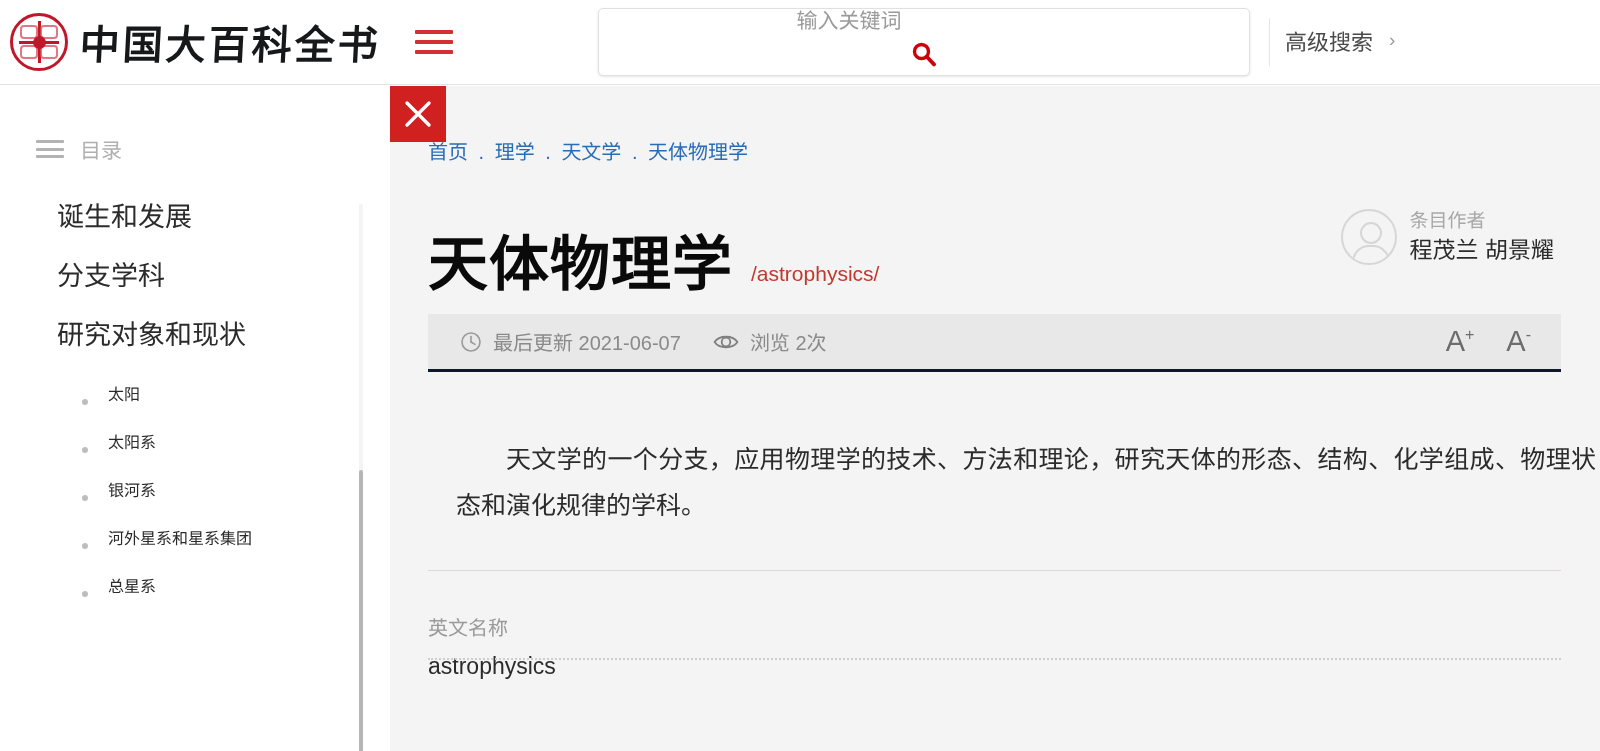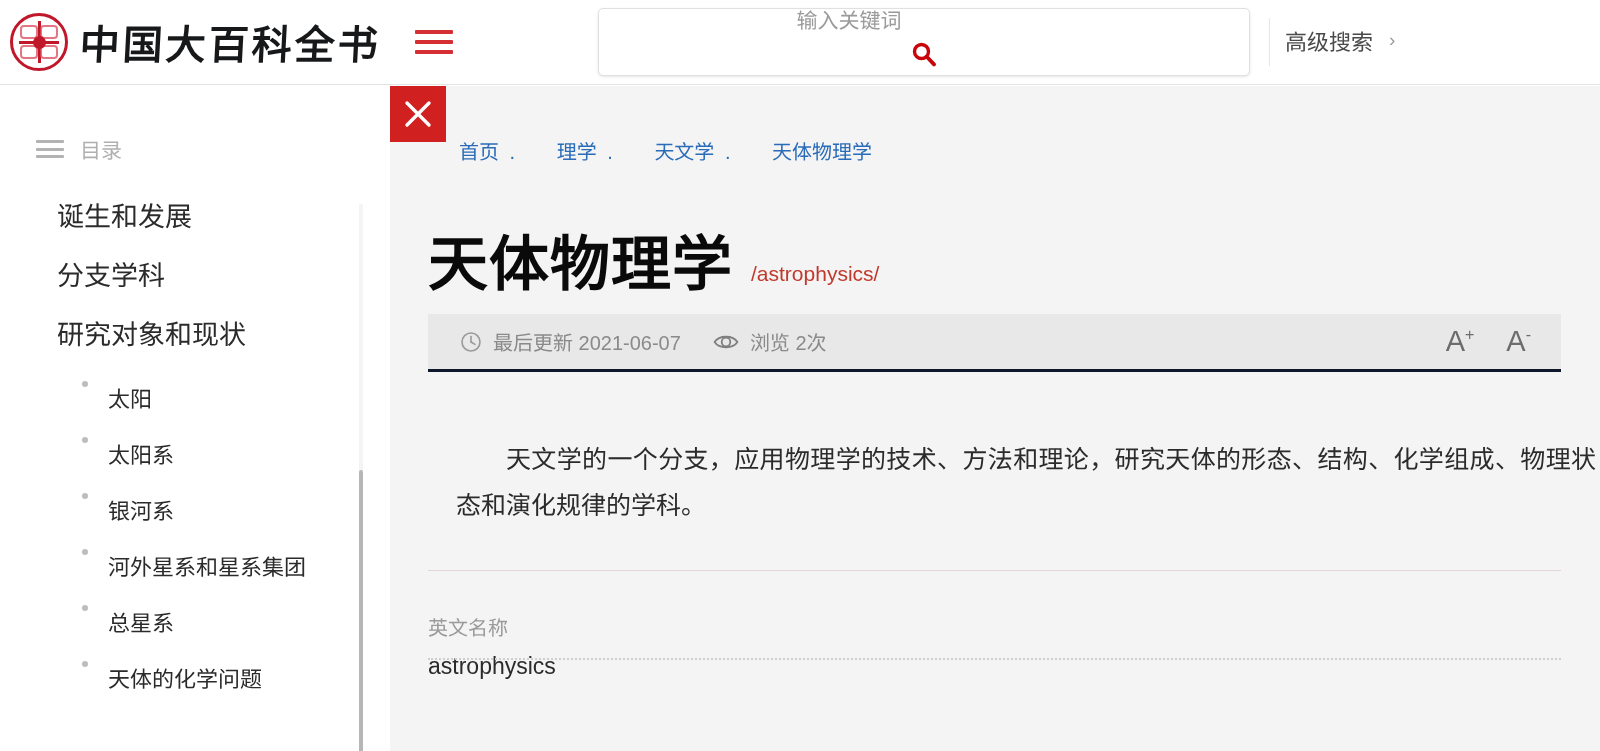--- a/index.html
+++ b/index.html
@@ -149,22 +149,22 @@
     position: relative;
   }
   .toc-h1 {
     font-size: 27px; color: #2b2b2b;
     line-height: 1;
     margin-bottom: 32px;
     cursor: pointer;
     white-space: nowrap;
   }
   .toc-h2 {
-    display: flex; align-items: flex-start;
-    font-size: 22px; color: #2b2b2b;
+    display: flex; align-items: flex-end;
+    font-size: 16px; color: #2b2b2b;
     margin: 0 0 24px 25px;
     cursor: pointer;
     white-space: nowrap;
   }
   .toc-dot {
     width: 6px; height: 6px; border-radius: 50%;
     background: #bdbdbd; flex: 0 0 6px;
     margin-right: 20px;
   }
 
@@ -194,21 +194,21 @@
     display: flex; align-items: center; justify-content: center;
     cursor: pointer;
   }
   .close-x { display: block; width: 30px; height: 30px; }
 
   .breadcrumb {
     position: absolute; left: 38px; top: 50px;
     font-size: 20px; color: #2b6cb8;
     white-space: nowrap;
   }
-  .breadcrumb span { cursor: pointer; margin-left: 31px; }
+  .breadcrumb span { cursor: pointer; }
   .breadcrumb .bc-sep { color: #2b6cb8; margin: 0 5px; cursor: default; }
 
   .entry-head {
     position: absolute; left: 38px; top: 128px;
     right: 38px; height: 80px;
     display: flex; align-items: flex-end;
   }
   .entry-title {
     font-size: 60px; font-weight: 700; color: #0a0a0a;
     line-height: .96; letter-spacing: 1px;
@@ -368,24 +368,20 @@
       <span>银河系</span>
     </div>
     <div class="toc-h2">
       <span class="toc-dot"></span>
       <span>河外星系和星系集团</span>
     </div>
     <div class="toc-h2">
       <span class="toc-dot"></span>
       <span>总星系</span>
     </div>
-    <div class="toc-h2">
-      <span class="toc-dot"></span>
-      <span>天体的化学问题</span>
-    </div>
 
   </div>
 
   <div class="sb-track"></div>
   <div class="sb-thumb"></div>
 </div>
 
 <div class="content">
 
   <div class="close-btn">
@@ -403,20 +399,27 @@
     <span>天文学</span>
     <span class="bc-sep">.</span>
     <span>天体物理学</span>
   </div>
 
   <div class="entry-head">
     <div class="entry-title">天体物理学</div>
     <div class="entry-latin">/astrophysics/</div>
   </div>
 
+  <div class="author-box">
+    <div class="avatar"></div>
+    <div class="author-text">
+      <div class="author-label">条目作者</div>
+      <div class="author-names">程茂兰  胡景耀</div>
+    </div>
+  </div>
 
   <div class="meta-bar">
     <div class="meta-item">
       <svg class="mi" width="22" height="22" viewBox="0 0 22 22">
         <circle cx="11" cy="11" r="9" fill="none" stroke="#9a9a9a" stroke-width="1.6"></circle>
         <line x1="11" y1="11" x2="11" y2="5.6" stroke="#9a9a9a" stroke-width="1.6" stroke-linecap="round"></line>
         <line x1="11" y1="11" x2="15" y2="13.4" stroke="#9a9a9a" stroke-width="1.6" stroke-linecap="round"></line>
       </svg>
       <span>最后更新 2021-06-07</span>
     </div>

